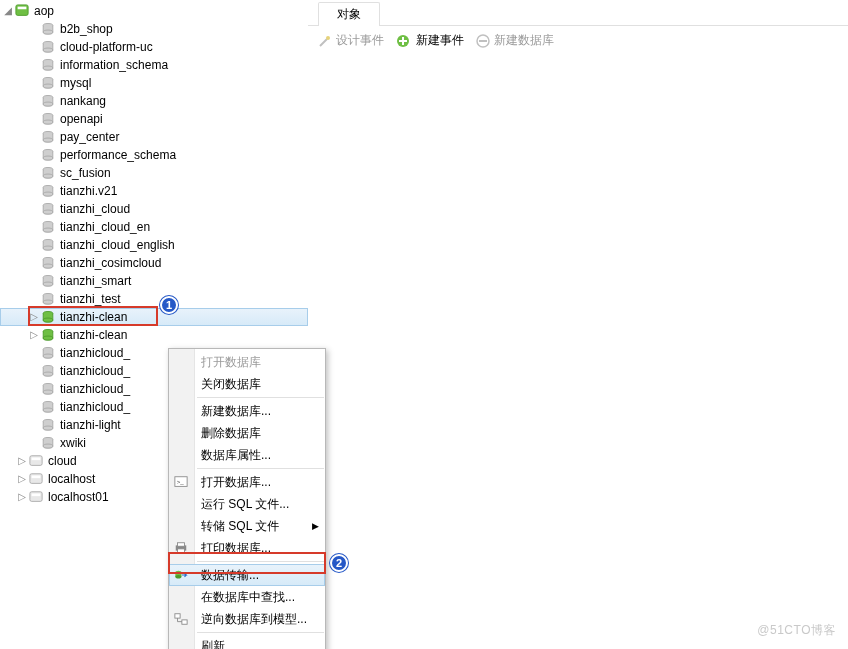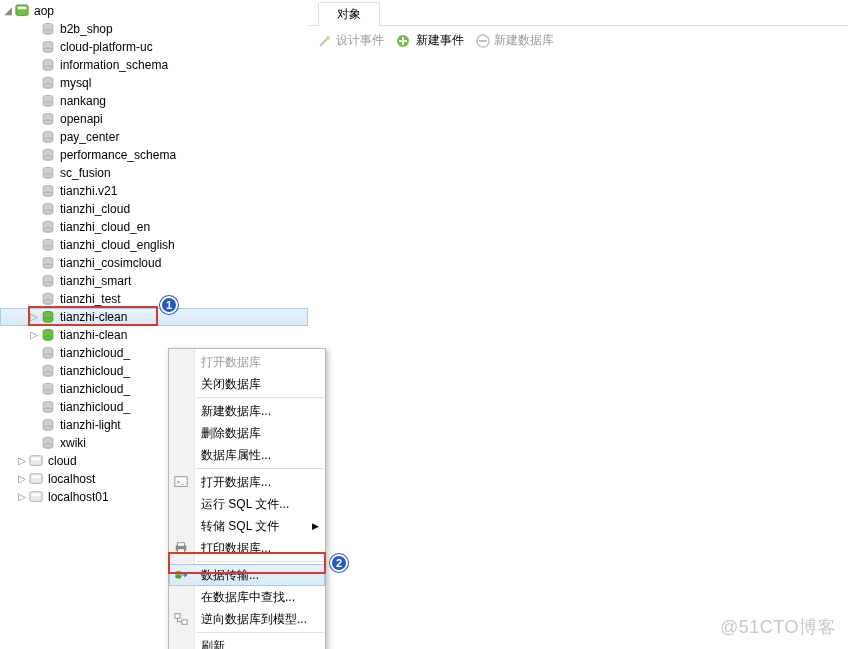--- a/index.html
+++ b/index.html
@@ -141,21 +141,21 @@
     .sep {
       height: 1px;
       margin: 2px 1px 2px 28px;
       border-top: 1px solid #e0e0e0;
     }
     .watermark {
       position: absolute;
       right: 12px;
       bottom: 10px;
       color: #c9c9c9;
-      font-size: 18px;
+      font-size: 12px;
       letter-spacing: 0.5px;
     }
   </style>
 </head>
 <body>
 
 <div class="layout">
   <div class="sidebar">
     <div class="tree">
 

